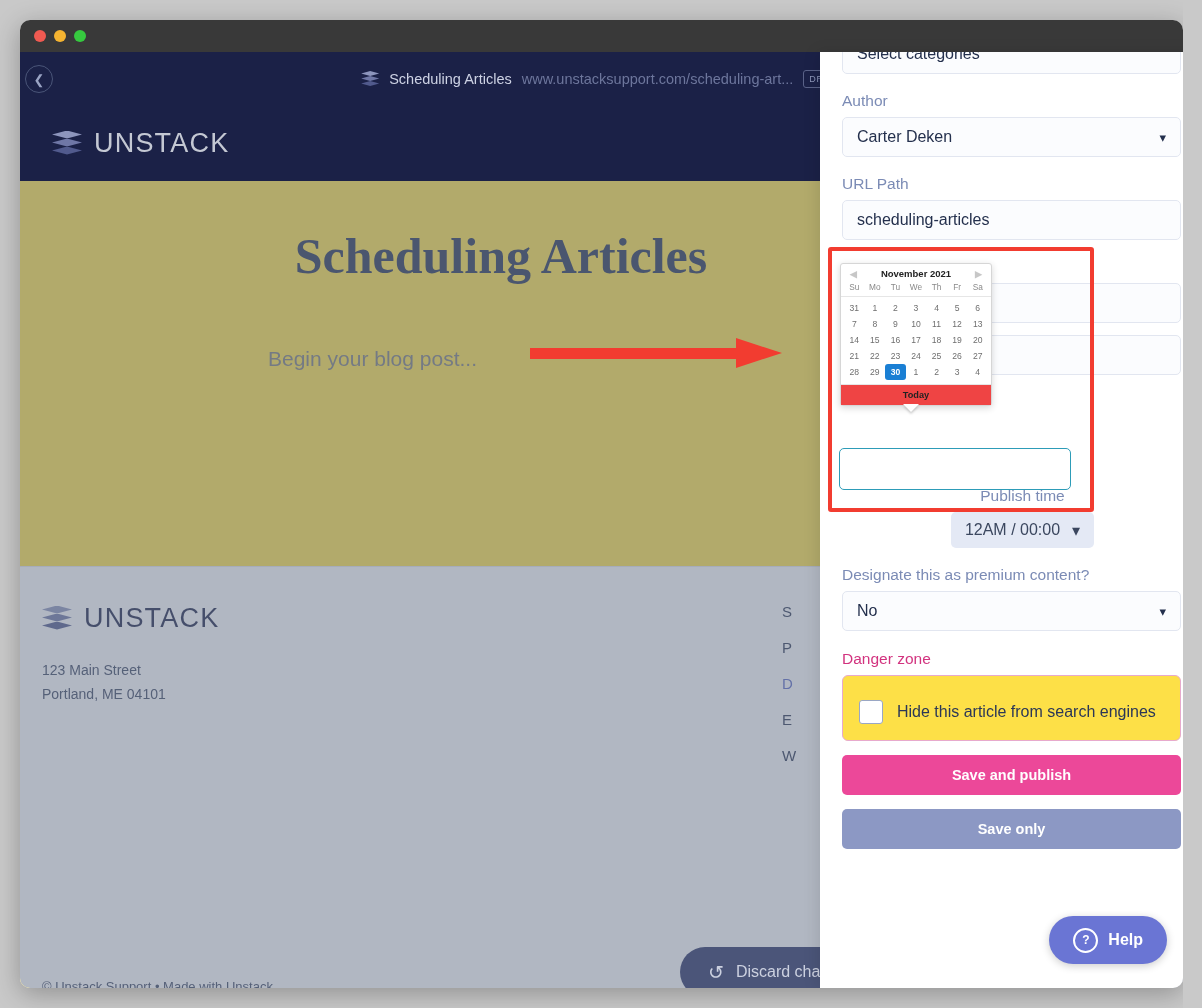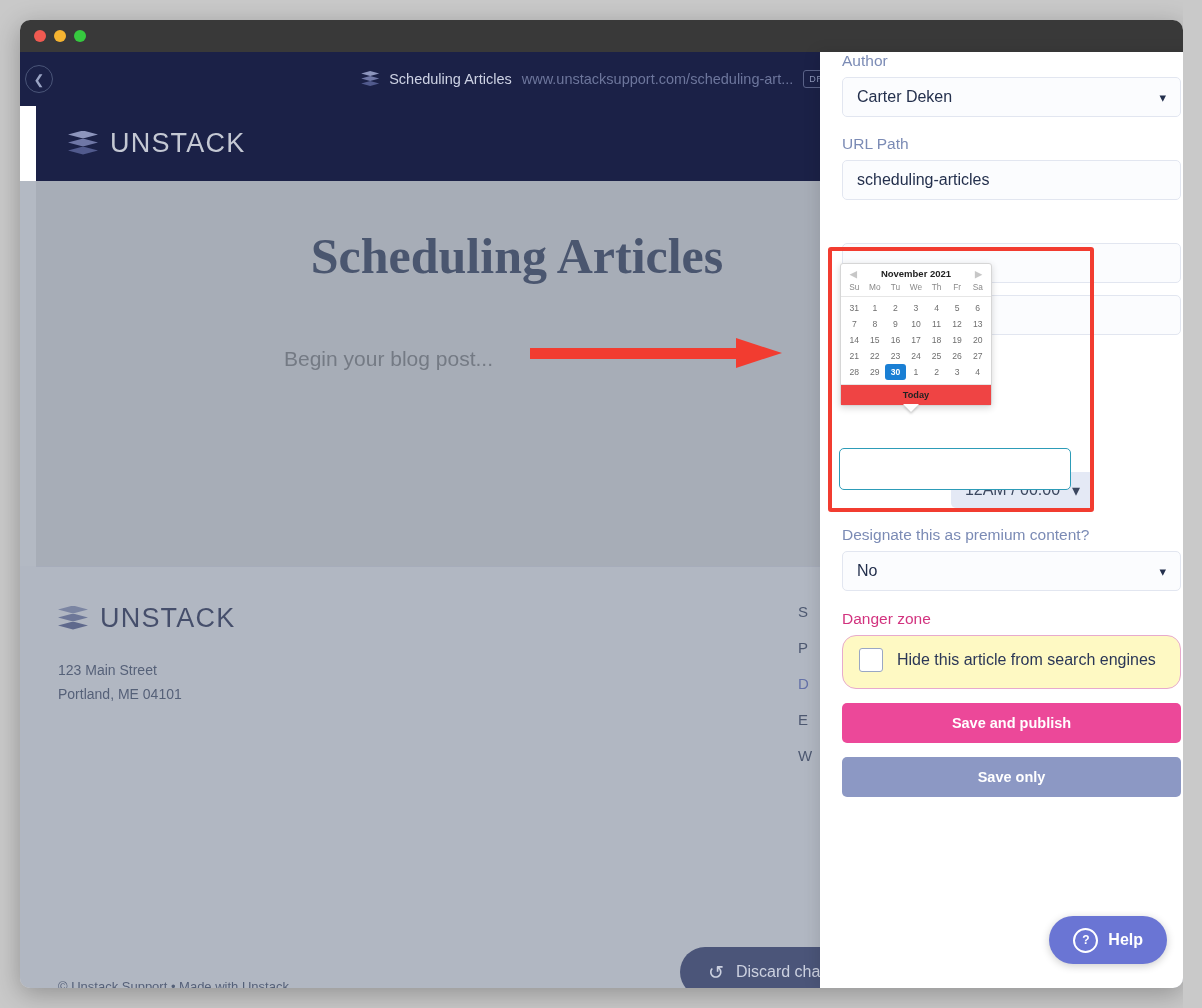--- a/index.html
+++ b/index.html
@@ -46,21 +46,21 @@
   .stack-ico i:nth-child(3){top:10px;background:#515a8d;}
   .page-name{color:#cdd2e4;font-size:14.5px;}
   .page-url{color:#6d769c;font-size:14.5px;}
   .status-badge{
     border:1px solid #5a6288;color:#8d96b8;font-size:9px;letter-spacing:.7px;
     padding:3px 5px;border-radius:3px;
   }
 
   
   .site{
-    position:absolute;left:16px;top:86px;width:962px;height:882px;background:#e5e5e5;overflow:hidden;
+    position:absolute;left:0;top:86px;width:962px;height:882px;background:#fde047;overflow:hidden;
   }
   .site-header{height:75px;background:#1b2147;display:flex;align-items:center;
     padding:0 32px;justify-content:space-between;}
   .brand{display:flex;align-items:center;gap:12px;}
   .brand .stack-ico{width:30px;height:26px;}
   .brand .stack-ico i{width:30px;height:8px;}
   .brand .stack-ico i:nth-child(2){top:8px;}
   .brand .stack-ico i:nth-child(3){top:16px;}
   .brand-word{color:#c4c8d3;font-size:27px;letter-spacing:1.2px;}
   .site-nav{color:#b9bfd1;font-size:20px;padding-right:45px;}
@@ -126,21 +126,21 @@
 
   .pubtime-wrap{padding-left:22px;text-align:center;}
   .pubtime{
     display:inline-flex;align-items:center;gap:12px;height:36px;background:#e4e9f5;
     border-radius:5px;padding:0 14px;color:#3b475f;font-size:16px;
   }
   .thumb{width:40px;height:24px;background:#aeb8e2;border:1px solid #8d9ad4;border-radius:2px;}
 
   .danger-ttl{color:#d2337f;font-size:15.5px;margin:19px 0 7px 0;}
   .danger-box{
-    border:1px solid #e7aacd;background:#fef9c3;border-radius:14px;padding:12px 16px 16px 16px;
+    border:1px solid #e7aacd;background:#fde047;border-radius:6px;padding:24px 16px 16px 16px;
   }
   .dz-row{display:flex;align-items:center;gap:14px;}
   .dz-chk{width:22px;height:22px;border:1.6px solid #9aa7c4;border-radius:3px;background:#fff;flex:0 0 auto;}
   .dz-lab{color:#2b3757;font-size:16px;}
   .dz-desc{color:#5b6a8c;font-size:15px;line-height:1.5;margin-top:11px;}
 
   .btn{
     height:40px;border-radius:5px;display:flex;align-items:center;justify-content:center;
     color:#fff;font-size:14.5px;font-weight:bold;margin-top:14px;
   }
@@ -274,20 +274,25 @@
   <div class="dim2"></div>
 
   <div class="discard">
     <span class="undo-ico">↻</span>
     <span>Discard changes</span>
   </div>
 
   <div class="panel">
     <div class="panel-inner">
 
+      <div class="fld">
+        <div class="ctl plain">
+          <span>Select categories</span>
+        </div>
+      </div>
 
       <div class="fld">
         <div class="lbl">Author</div>
         <div class="ctl plain">
           <span>Carter Deken</span>
           <span class="chev">▾</span>
         </div>
       </div>
 
       <div class="fld">

